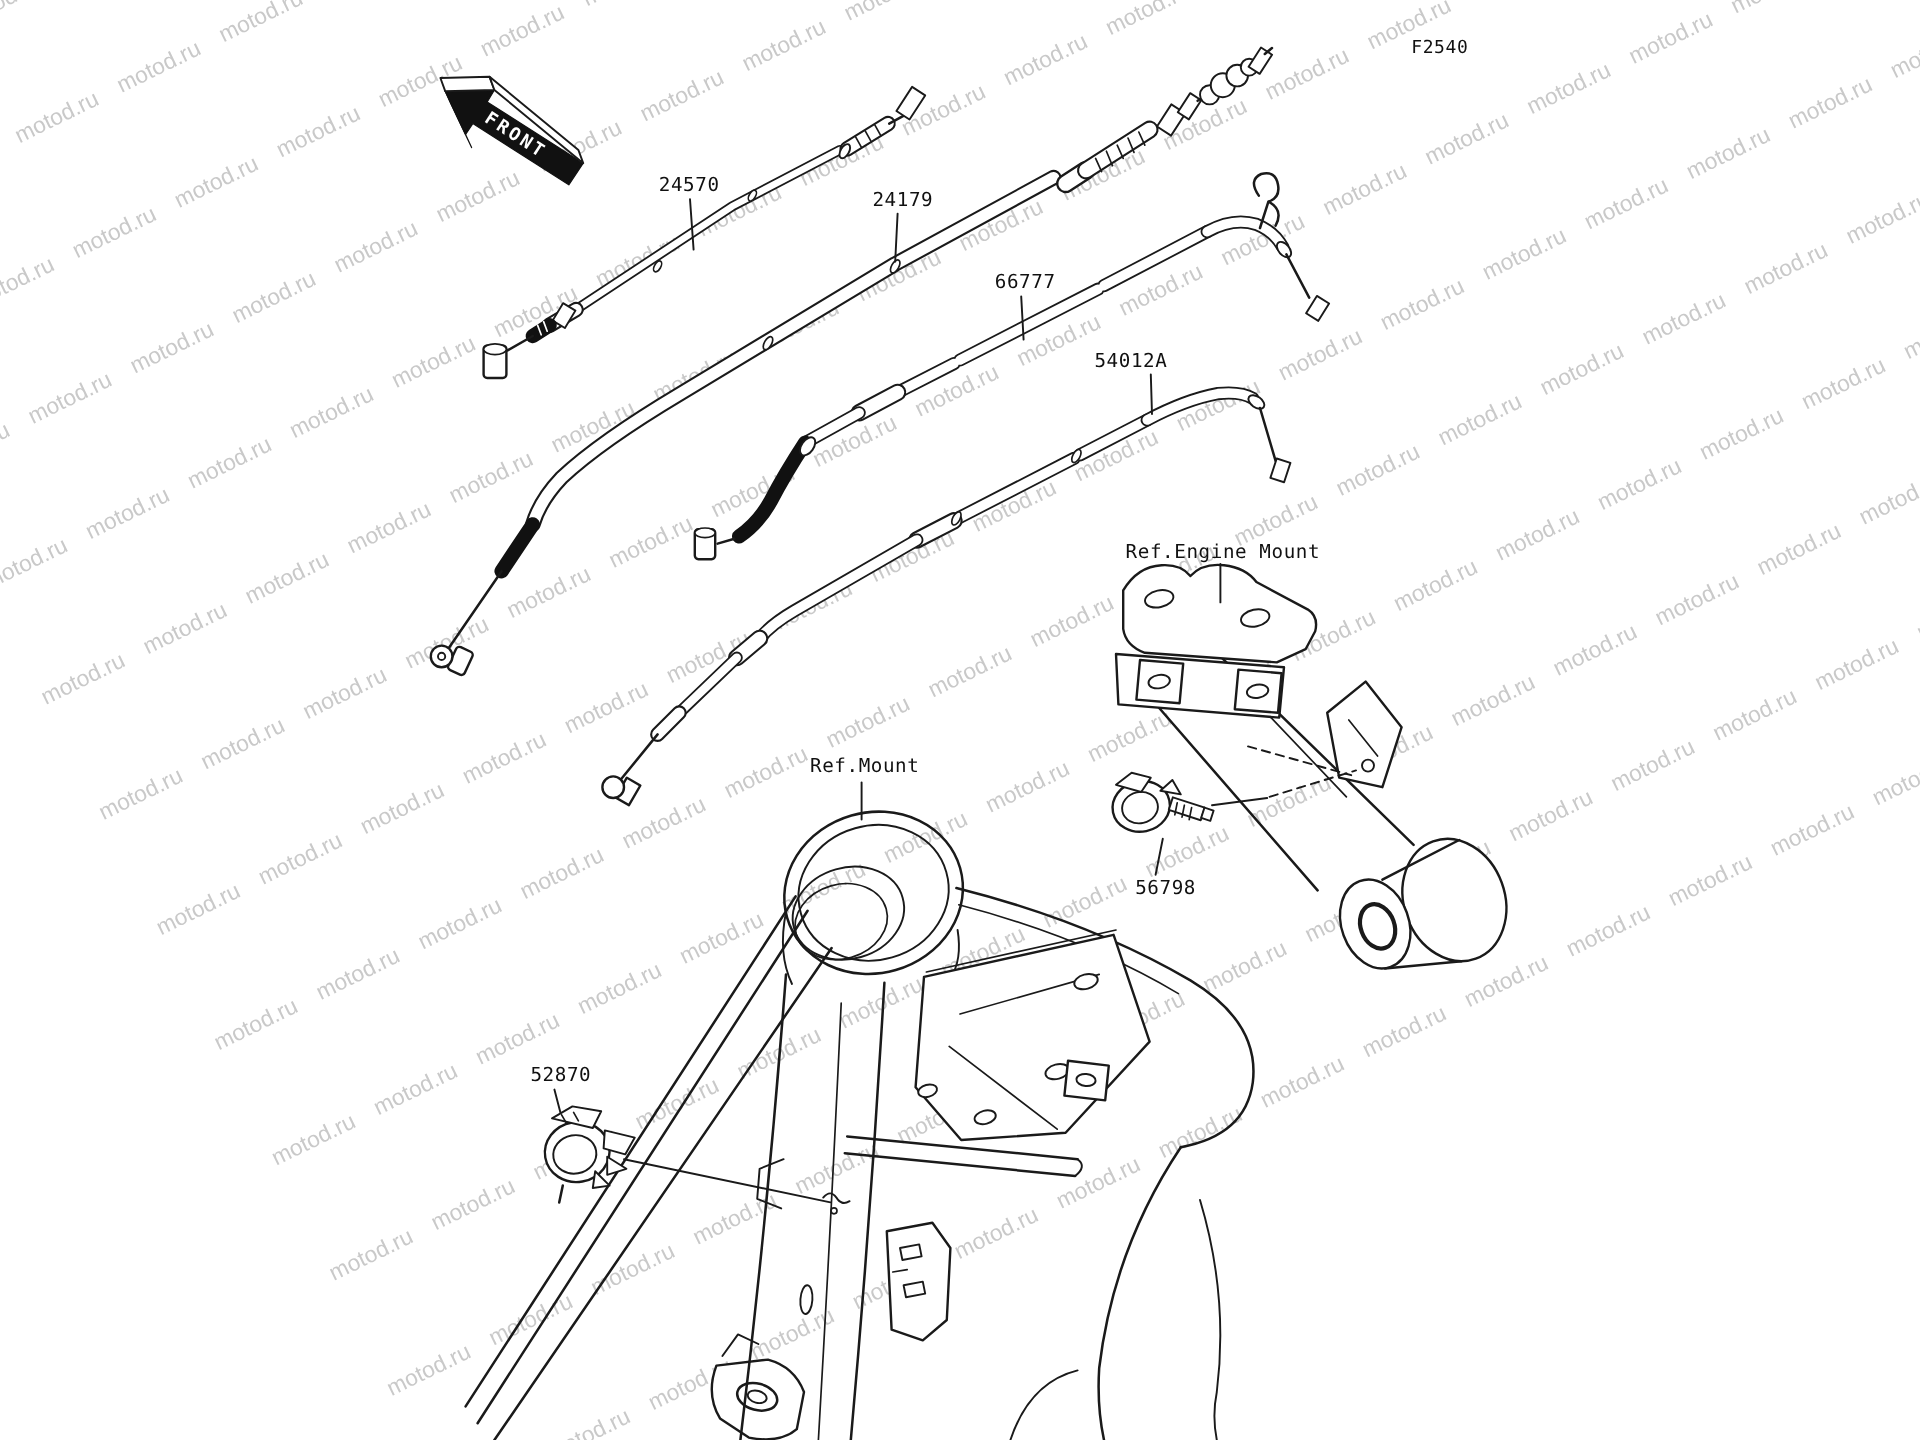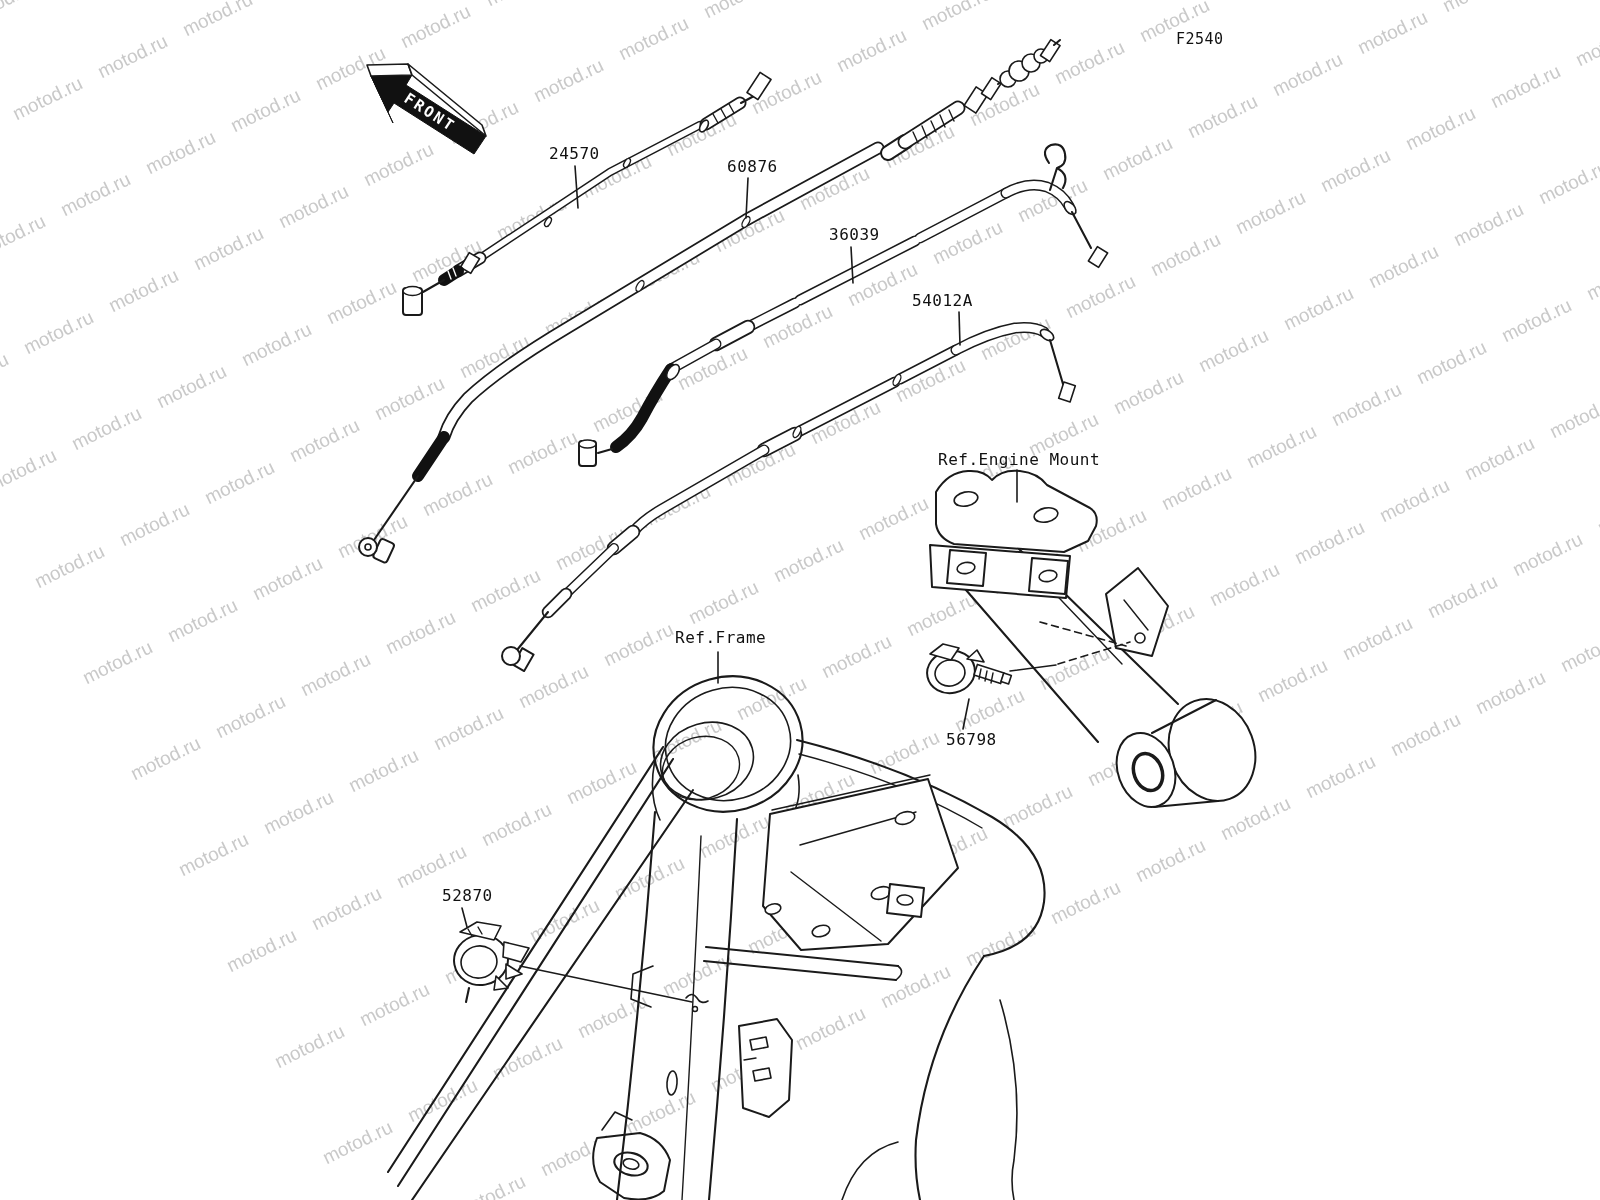--- a/index.html
+++ b/index.html
@@ -416,20 +416,20 @@
       <polygon class="fb" points="371,76 388,112 393,123 376,87"></polygon>
       <polygon class="fb" points="371,76 412,75 406,85 486,136 474,154 394,103 388,112"></polygon>
       <polygon class="f w15" points="367,65 408,64 412,75 371,76"></polygon>
       <polygon class="f w15" points="408,64 482,125 486,136 412,75"></polygon>
       <text transform="translate(403,101) rotate(33)" fill="#ffffff" font-family="DejaVu Sans Mono, monospace" font-size="15" font-weight="bold" letter-spacing="2.5">FRONT</text>
     </g>
   </svg>
 
   <div class="lbl lbl-sm" style="left:1176px;top:30px;">F2540</div>
   <div class="lbl" style="left:549px;top:144px;">24570</div>
-  <div class="lbl" style="left:727px;top:157px;">60876</div>
-  <div class="lbl" style="left:829px;top:225px;">36039</div>
+  <div class="lbl" style="left:727px;top:157px;">24179</div>
+  <div class="lbl" style="left:829px;top:225px;">66777</div>
   <div class="lbl" style="left:912px;top:291px;">54012A</div>
   <div class="lbl" style="left:938px;top:450px;">Ref.Engine Mount</div>
-  <div class="lbl" style="left:675px;top:628px;">Ref.Frame</div>
+  <div class="lbl" style="left:675px;top:628px;">Ref.Mount</div>
   <div class="lbl" style="left:946px;top:730px;">56798</div>
   <div class="lbl" style="left:442px;top:886px;">52870</div>
 </div>
 
 </body></html>

